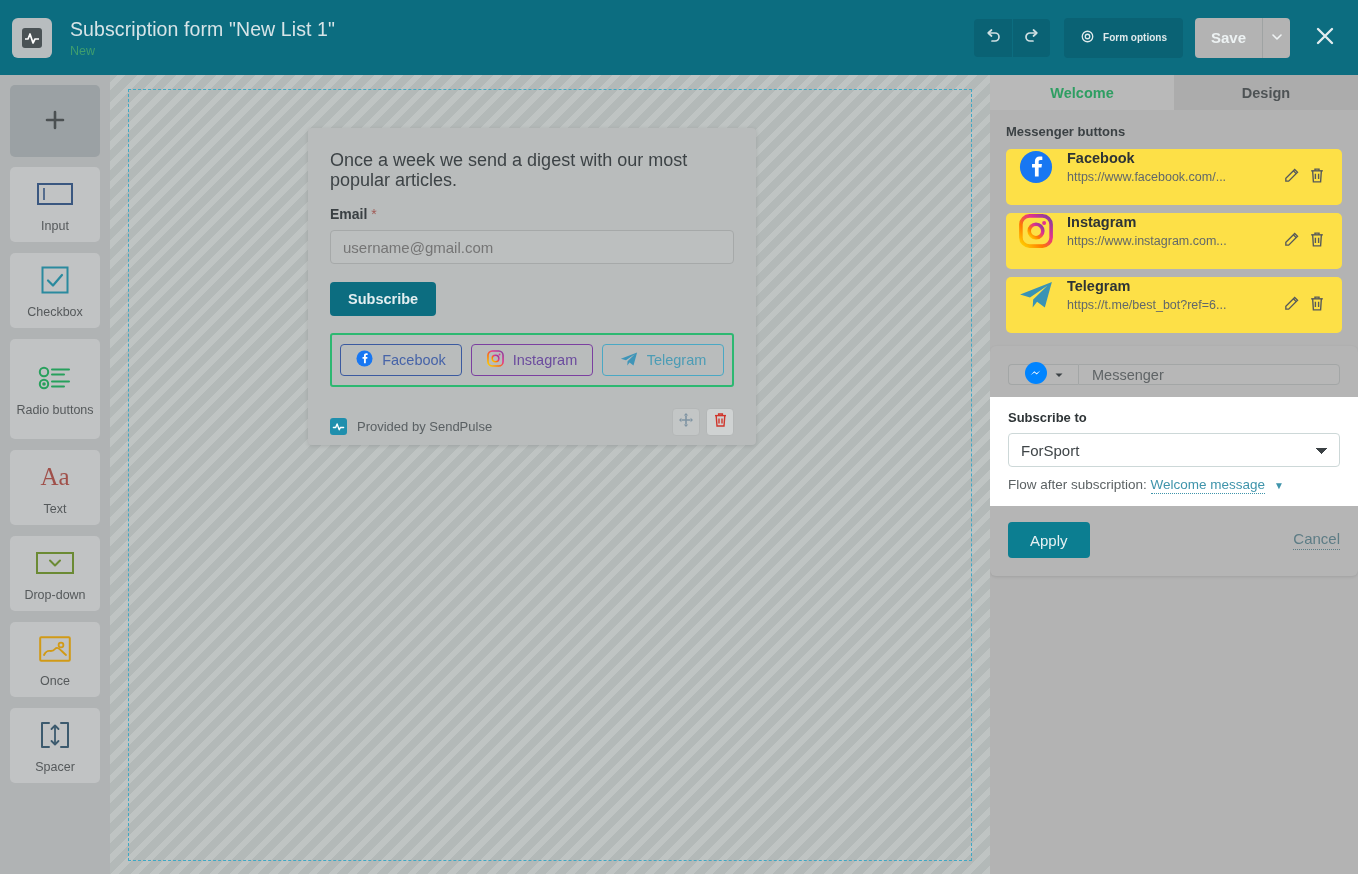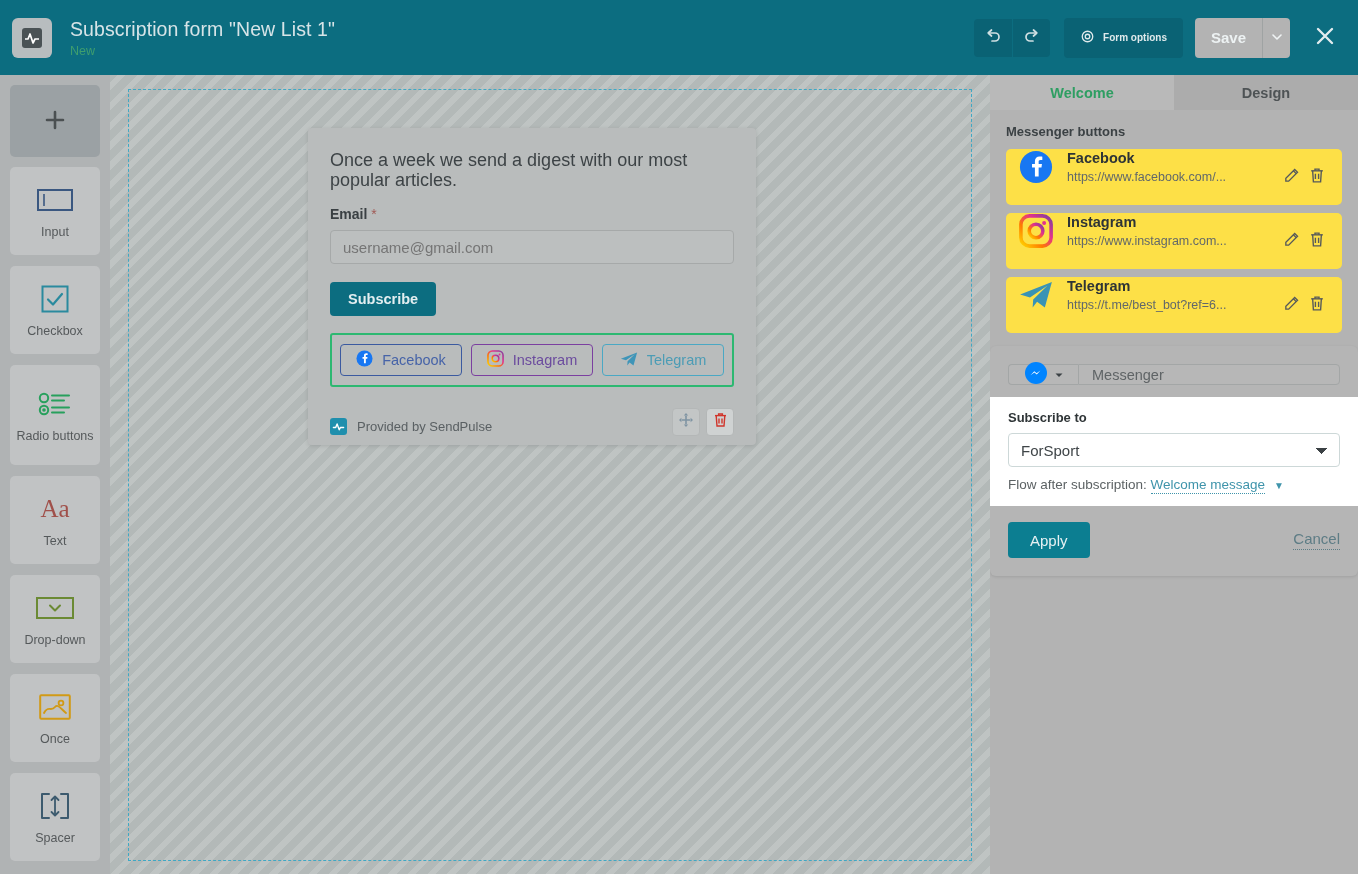--- a/index.html
+++ b/index.html
@@ -58,21 +58,21 @@
     position: absolute; top: 75px; left: 0; width: 110px; height: 799px;
     background: #b0b3b4; padding: 10px; overflow: hidden;
   }
   .tool {
     width: 90px; border-radius: 5px; background: #c1c3c4; margin-bottom: 11px;
     display: flex; flex-direction: column; align-items: center; justify-content: center;
     cursor: pointer; color: #55595b; font-size: 12.5px; text-align: center; line-height: 14px;
   }
   .tool.add { height: 72px; background: #9ba1a4; margin-bottom: 10px; }
   .tool.tall { height: 100px; }
-  .tool.std { height: 88px; }
+  .tool.std { height: 75px; }
   .tool .glyph { margin-bottom: 8px; display: flex; align-items: center; justify-content: center; height: 34px; }
   .tool .lbl { padding: 0 4px; }
 
   
   .canvas {
     position: absolute; top: 75px; left: 110px; width: 880px; height: 799px;
     background-color: #b3b9b8;
     background-image: repeating-linear-gradient(
       -45deg, rgba(255,255,255,0.16) 0 6px, rgba(0,0,0,0) 6px 14px);
     overflow: hidden;

